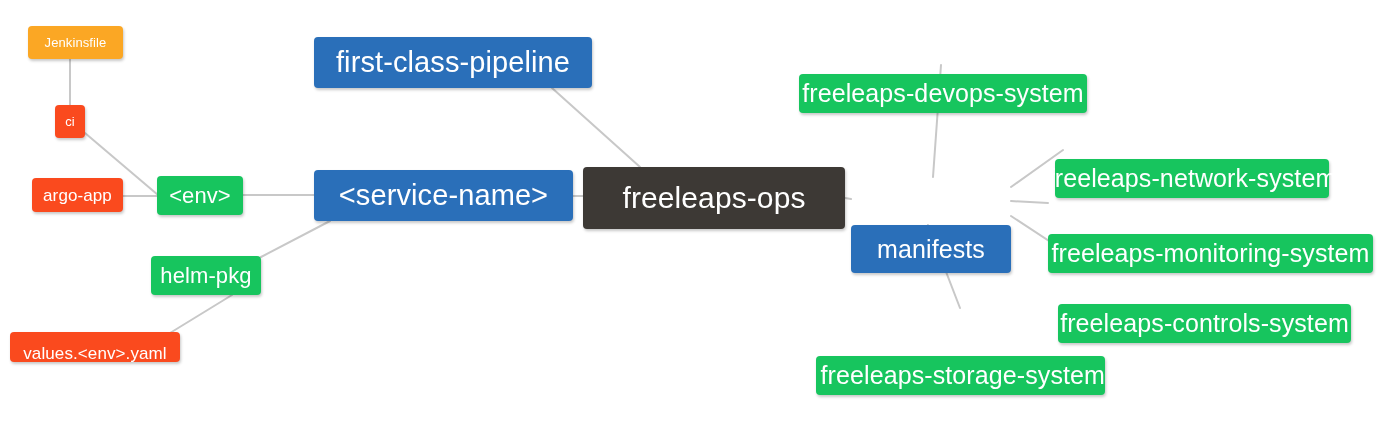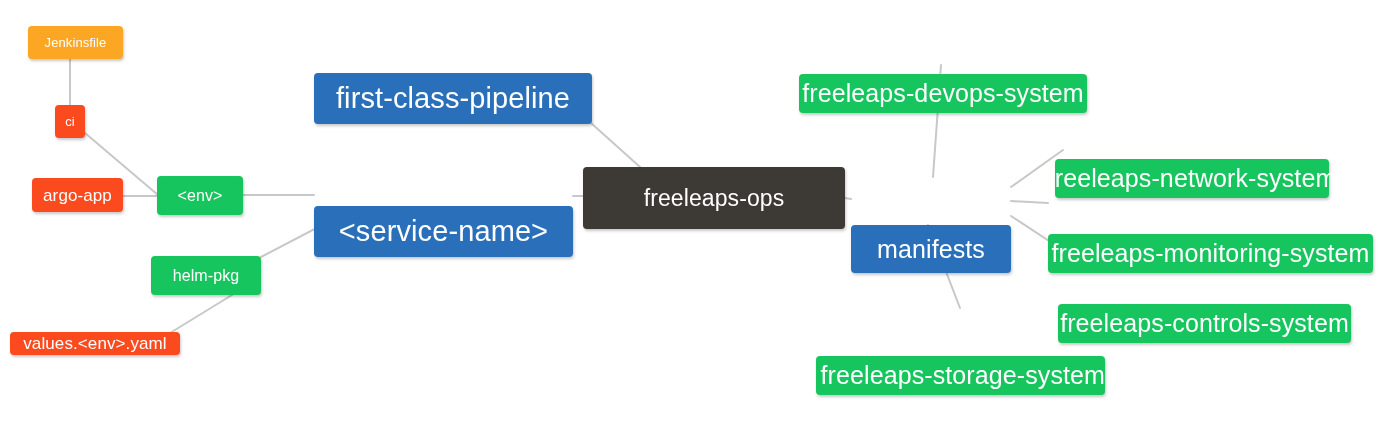--- a/index.html
+++ b/index.html
@@ -45,24 +45,24 @@
     color: #ffffff;
   }
   
   .c-root   { background: #3d3935; }
   .c-blue   { background: #2a6fb9; }
   .c-green  { background: #17c55e; }
   .c-orange { background: #fba724; margin-left: 6px; }
   .c-red    { background: #fa4a1e; }
 
   
-  .s-root   { font-size: 23px; }
-  .s-xl     { font-size: 29px; margin-top: 36px; }
+  .s-root   { font-size: 30px; }
+  .s-xl     { font-size: 29px; }
   .s-lg     { font-size: 25px; margin-top: 48px; }
-  .s-md     { font-size: 16px; }
+  .s-md     { font-size: 22px; }
   .s-sm     { font-size: 17px; }
   .s-xs     { font-size: 13px; }
 </style>
 </head>
 <body>
 
 <div id="canvas">
   <svg id="edges" viewBox="0 0 1390 421" width="1390" height="421" aria-hidden="true">
       <path d="M 70,59 L 70,105" stroke="#c8c8c8" stroke-width="2" fill="none" stroke-linecap="round"></path>
       <path d="M 85,133 L 158,195" stroke="#c8c8c8" stroke-width="2" fill="none" stroke-linecap="round"></path>
@@ -88,21 +88,21 @@
       </div>
       <div class="node c-red s-sm" style="left: 32px; top: 178px; width: 91px; height: 34px;">
         <span class="node-label">argo-app</span>
       </div>
       <div class="node c-green s-md" style="left: 157px; top: 176px; width: 86px; height: 39px;">
         <span class="node-label">&lt;env&gt;</span>
       </div>
       <div class="node c-green s-md" style="left: 151px; top: 256px; width: 110px; height: 39px;">
         <span class="node-label">helm-pkg</span>
       </div>
-      <div class="node c-red s-sm" style="left: 10px; top: 332px; width: 170px; height: 23px;">
+      <div class="node c-red s-sm" style="left: 10px; top: 332px; width: 170px; height: 30px; align-items: flex-end;">
         <span class="node-label">values.&lt;env&gt;.yaml</span>
       </div>
       <div class="node c-blue s-xl" style="left: 314px; top: 37px; width: 278px; height: 51px;">
         <span class="node-label">first-class-pipeline</span>
       </div>
       <div class="node c-blue s-xl" style="left: 314px; top: 170px; width: 259px; height: 51px;">
         <span class="node-label">&lt;service-name&gt;</span>
       </div>
       <div class="node c-root s-root" style="left: 583px; top: 167px; width: 262px; height: 62px;">
         <span class="node-label">freeleaps-ops</span>

